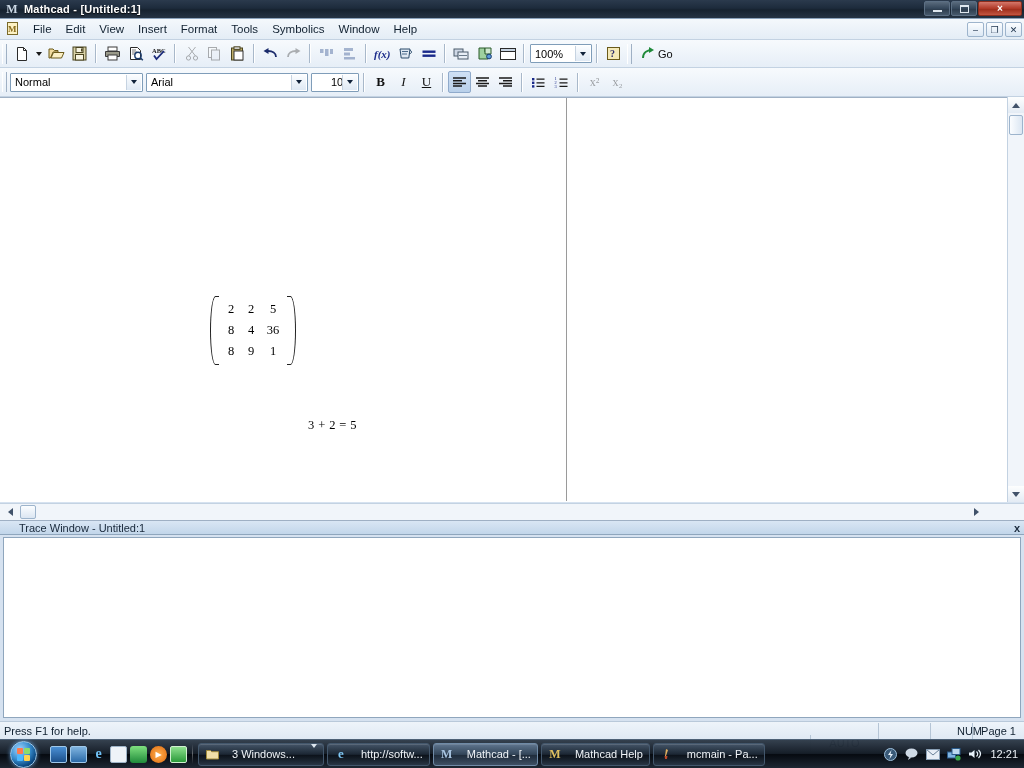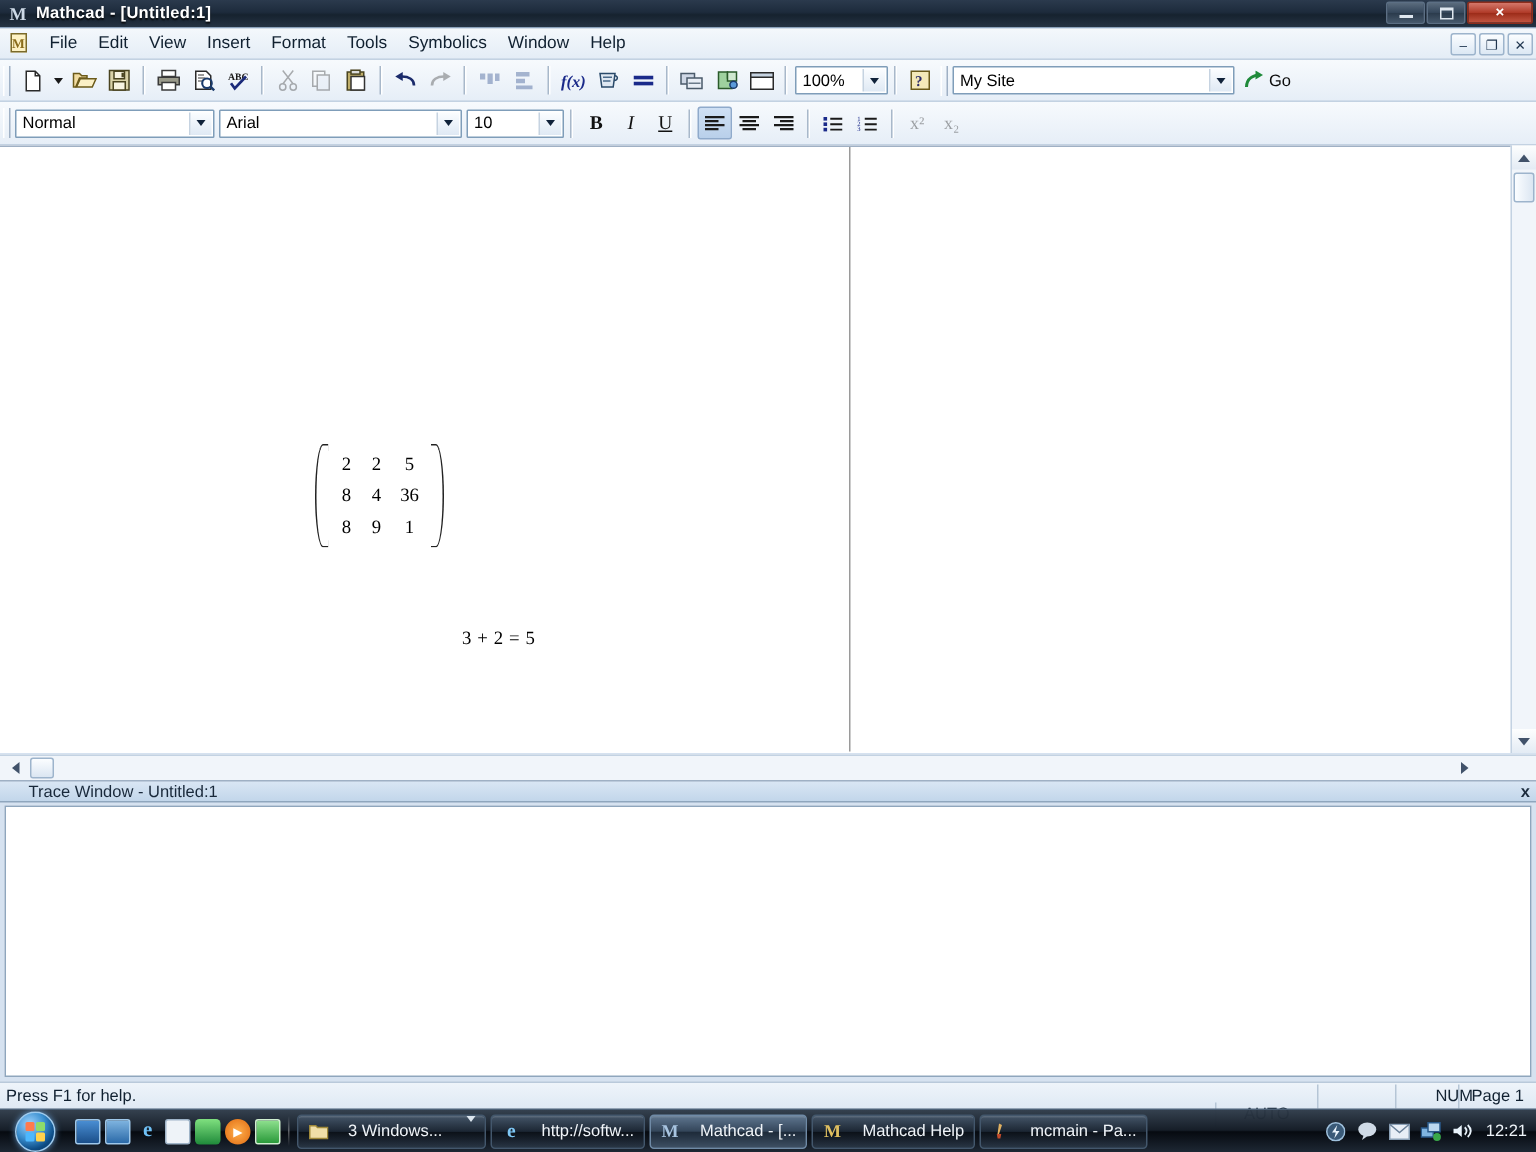--- a/index.html
+++ b/index.html
@@ -114,21 +114,21 @@
     position: absolute; right: 1px; top: 1px; bottom: 1px; width: 15px;
     background: linear-gradient(to bottom,#fbfdff,#dfe9f4);
     border-left: 1px solid #c6d3e1;
     display: flex; align-items: center; justify-content: center;
   }
   .combo .drop .caret { border-top-color:#10223a; }
   .zoomcombo { width: 62px; margin-left: 1px; }
   .sitecombo { width: 188px; }
   .stylecombo { width: 133px; }
   .fontcombo { width: 162px; }
-  .sizecombo { width: 65px; }
+  .sizecombo { width: 48px; justify-content: center; }
 
   .golink { display:flex; align-items:center; gap:2px; margin-left:6px; font-size:11px; color:#0a0a0a; flex:0 0 auto;}
 
   
   .docarea {
     position: absolute; left: 0; top: 97px; width: 1024px; height: 405px;
     background: #ffffff;
     border-top: 1px solid #9fb0c4;
     overflow: hidden;
   }
@@ -487,26 +487,20 @@
   <div class="sep"></div>
 
   <div class="tbtn">
     <svg width="15" height="15" viewBox="0 0 15 15">
         <rect x="1.5" y="1.5" width="12" height="12" fill="#f4e9b8" stroke="#6a5a1a"></rect>
         <text x="4" y="11" font-size="10" font-family="serif" font-weight="bold" fill="#2a2a6a">?</text>
       </svg>
   </div>
   <div class="grip"></div>
 
-  <div class="combo sitecombo">
-    <span class="val">My Site</span>
-    <span class="drop">
-        <span class="caret"></span>
-      </span>
-  </div>
   <div class="golink">
     <svg width="15" height="14" viewBox="0 0 15 14">
         <path d="M2 11c0-6 5-8 9-8" fill="none" stroke="#1f8a3a" stroke-width="2"></path>
         <path d="M8 0l5 3-5 3z" fill="#1f8a3a"></path>
       </svg>
     <span>Go</span>
   </div>
 </div>
 
 <div class="toolbar-row tb2">

